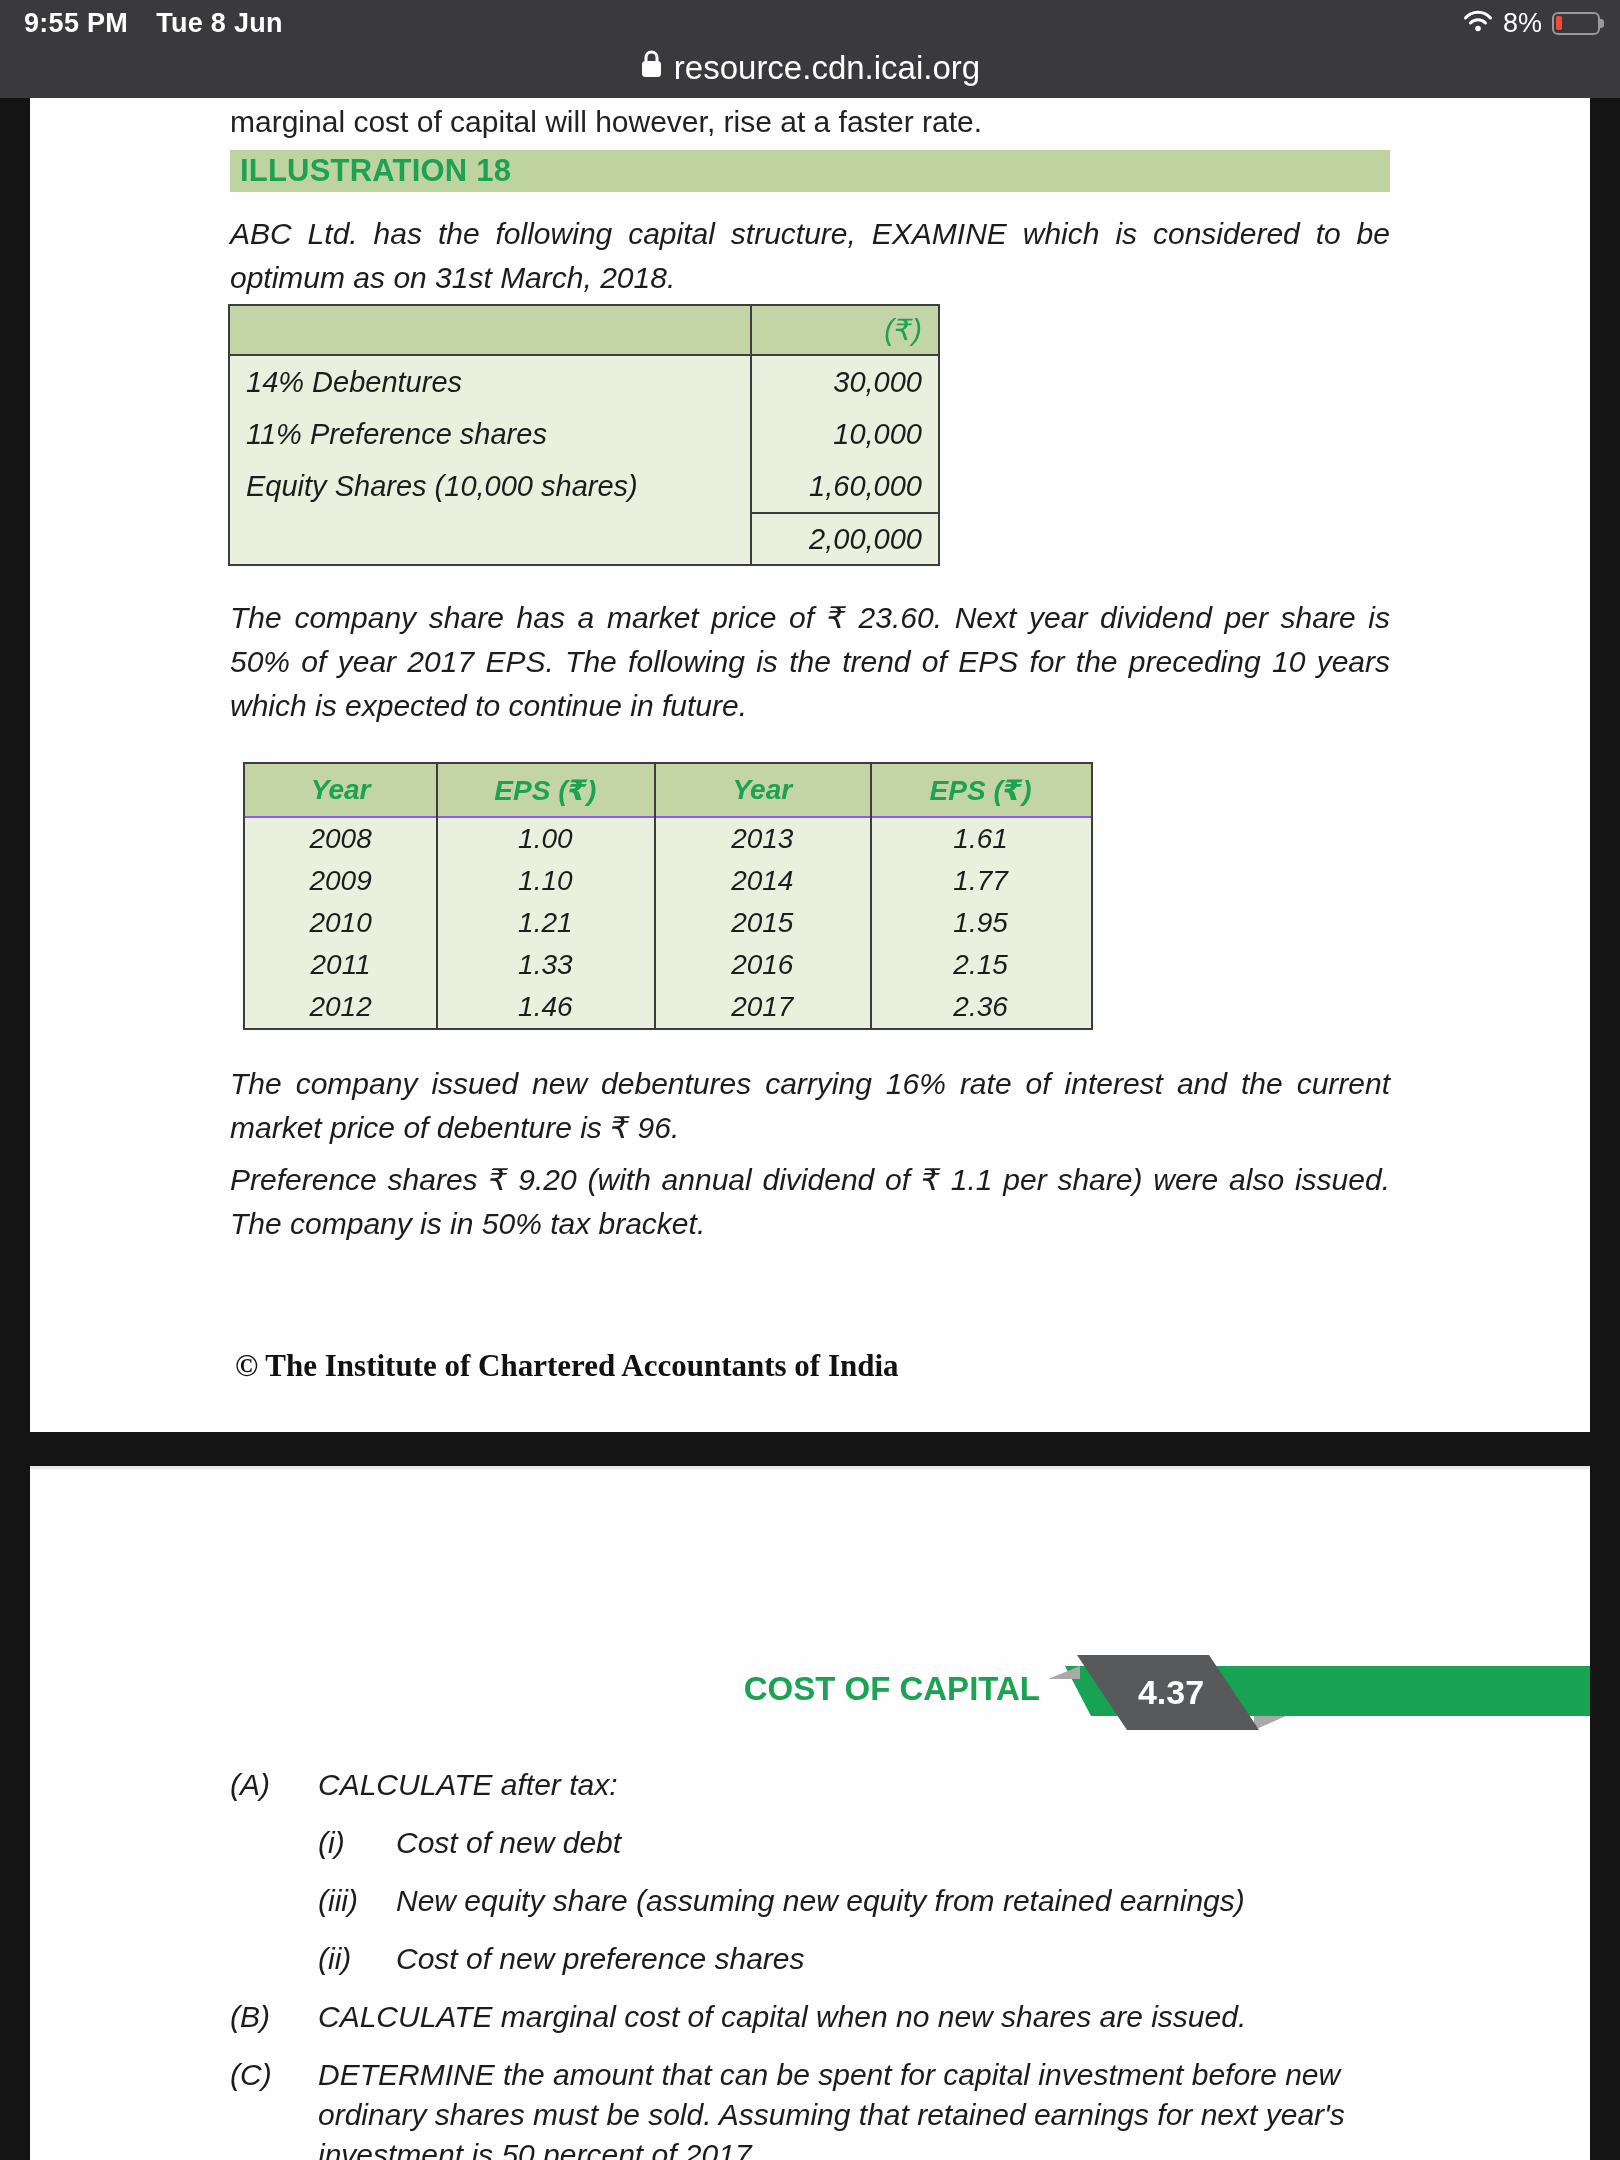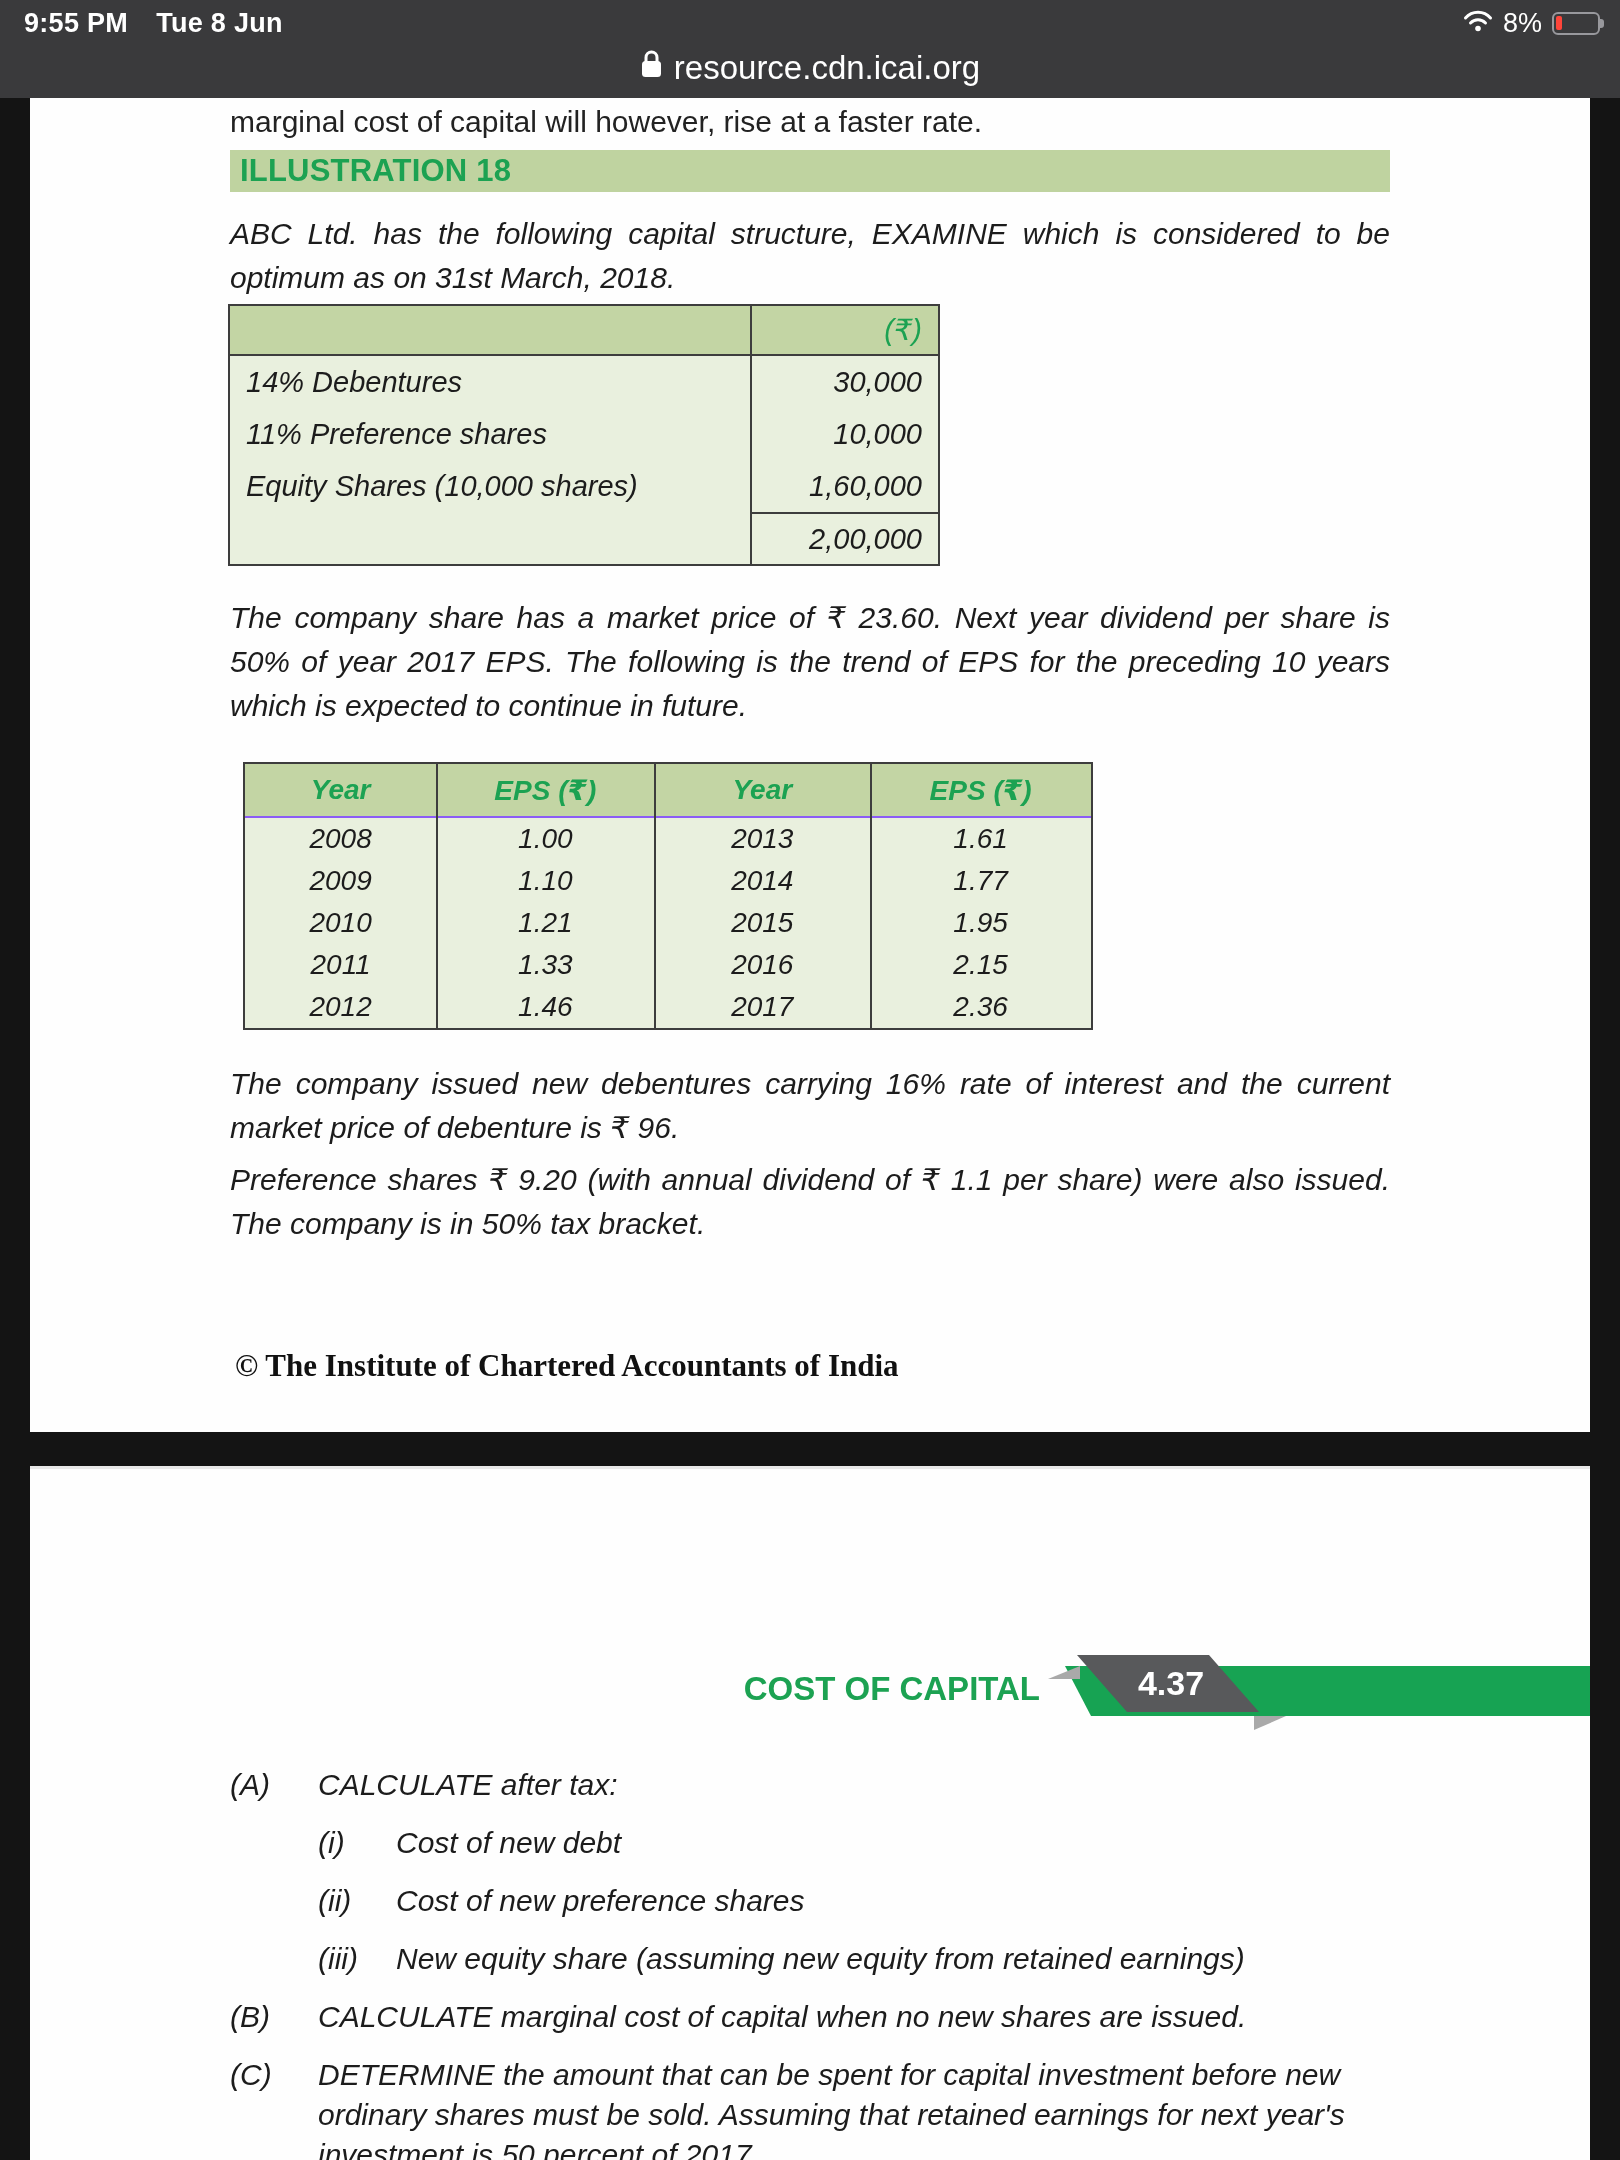--- a/index.html
+++ b/index.html
@@ -62,21 +62,21 @@
 
   .copyright { margin:102px 0 0 205px; font-family:"Liberation Serif","DejaVu Serif",serif; font-weight:700; font-size:31px; color:#111; }
 
   
   .ribbon-row { position:relative; height:75px; margin-top:186px;padding-left:14px; }
   .chapter-title { position:absolute; right:550px; top:15px; font-size:33px; font-weight:800; color:var(--accent-green,#16a24f); }
   .ribbon-band { position:absolute; left:1035px; right:0; top:11px; height:50px; background:var(--ribbon-green,#17a353);
                  clip-path:polygon(0 0,100% 0,100% 100%,26px 100%); }
   .fold-tl { position:absolute; left:1018px; top:11px; width:32px; height:13px; background:#a9a9a9; clip-path:polygon(0 100%,100% 0,100% 100%); }
   .fold-br { position:absolute; left:1224px; top:61px; width:32px; height:14px; background:#a9a9a9; clip-path:polygon(0 0,100% 0,0 100%); }
-  .ribbon-badge { position:absolute; left:1047px; top:0; width:182px; height:57px; background:var(--badge-gray,#58595b);
+  .ribbon-badge { position:absolute; left:1047px; top:0; width:182px; height:75px; background:var(--badge-gray,#58595b);
                   clip-path:polygon(0 0,132px 0,100% 100%,50px 100%); display:flex; align-items:center; justify-content:center;
                   color:#fff; font-weight:700; font-size:34px; padding-left:6px; }
 
   .q-list { margin-top:35px; padding-right:170px; font-style:italic; font-size:30px; line-height:40px; color:#1c1c1c; }
   .q-item { display:flex; padding-left:200px; margin-top:18px; }
   .q-item.first { margin-top:0; }
   .q-item .q-marker { flex:none; width:88px; }
   .q-sub { display:flex; padding-left:288px; margin-top:18px; }
   .q-sub .q-marker { flex:none; width:78px; }
   .q-text { flex:1; }
@@ -211,26 +211,26 @@
       <div class="q-list">
         <div class="q-item first">
           <span class="q-marker">(A)</span>
           <span class="q-text">CALCULATE after tax:</span>
         </div>
         <div class="q-sub">
           <span class="q-marker">(i)</span>
           <span class="q-text">Cost of new debt</span>
         </div>
         <div class="q-sub">
+          <span class="q-marker">(iii)</span>
+          <span class="q-text">New equity share (assuming new equity from retained earnings)</span>
+        </div>
+        <div class="q-sub">
           <span class="q-marker">(ii)</span>
           <span class="q-text">Cost of new preference shares</span>
-        </div>
-        <div class="q-sub">
-          <span class="q-marker">(iii)</span>
-          <span class="q-text">New equity share (assuming new equity from retained earnings)</span>
         </div>
         <div class="q-item">
           <span class="q-marker">(B)</span>
           <span class="q-text">CALCULATE marginal cost of capital when no new shares are issued.</span>
         </div>
         <div class="q-item">
           <span class="q-marker">(C)</span>
           <span class="q-text">DETERMINE the amount that can be spent for capital investment before new ordinary shares must be sold. Assuming that retained earnings for next year's investment is 50 percent of 2017.</span>
         </div>
       </div>

